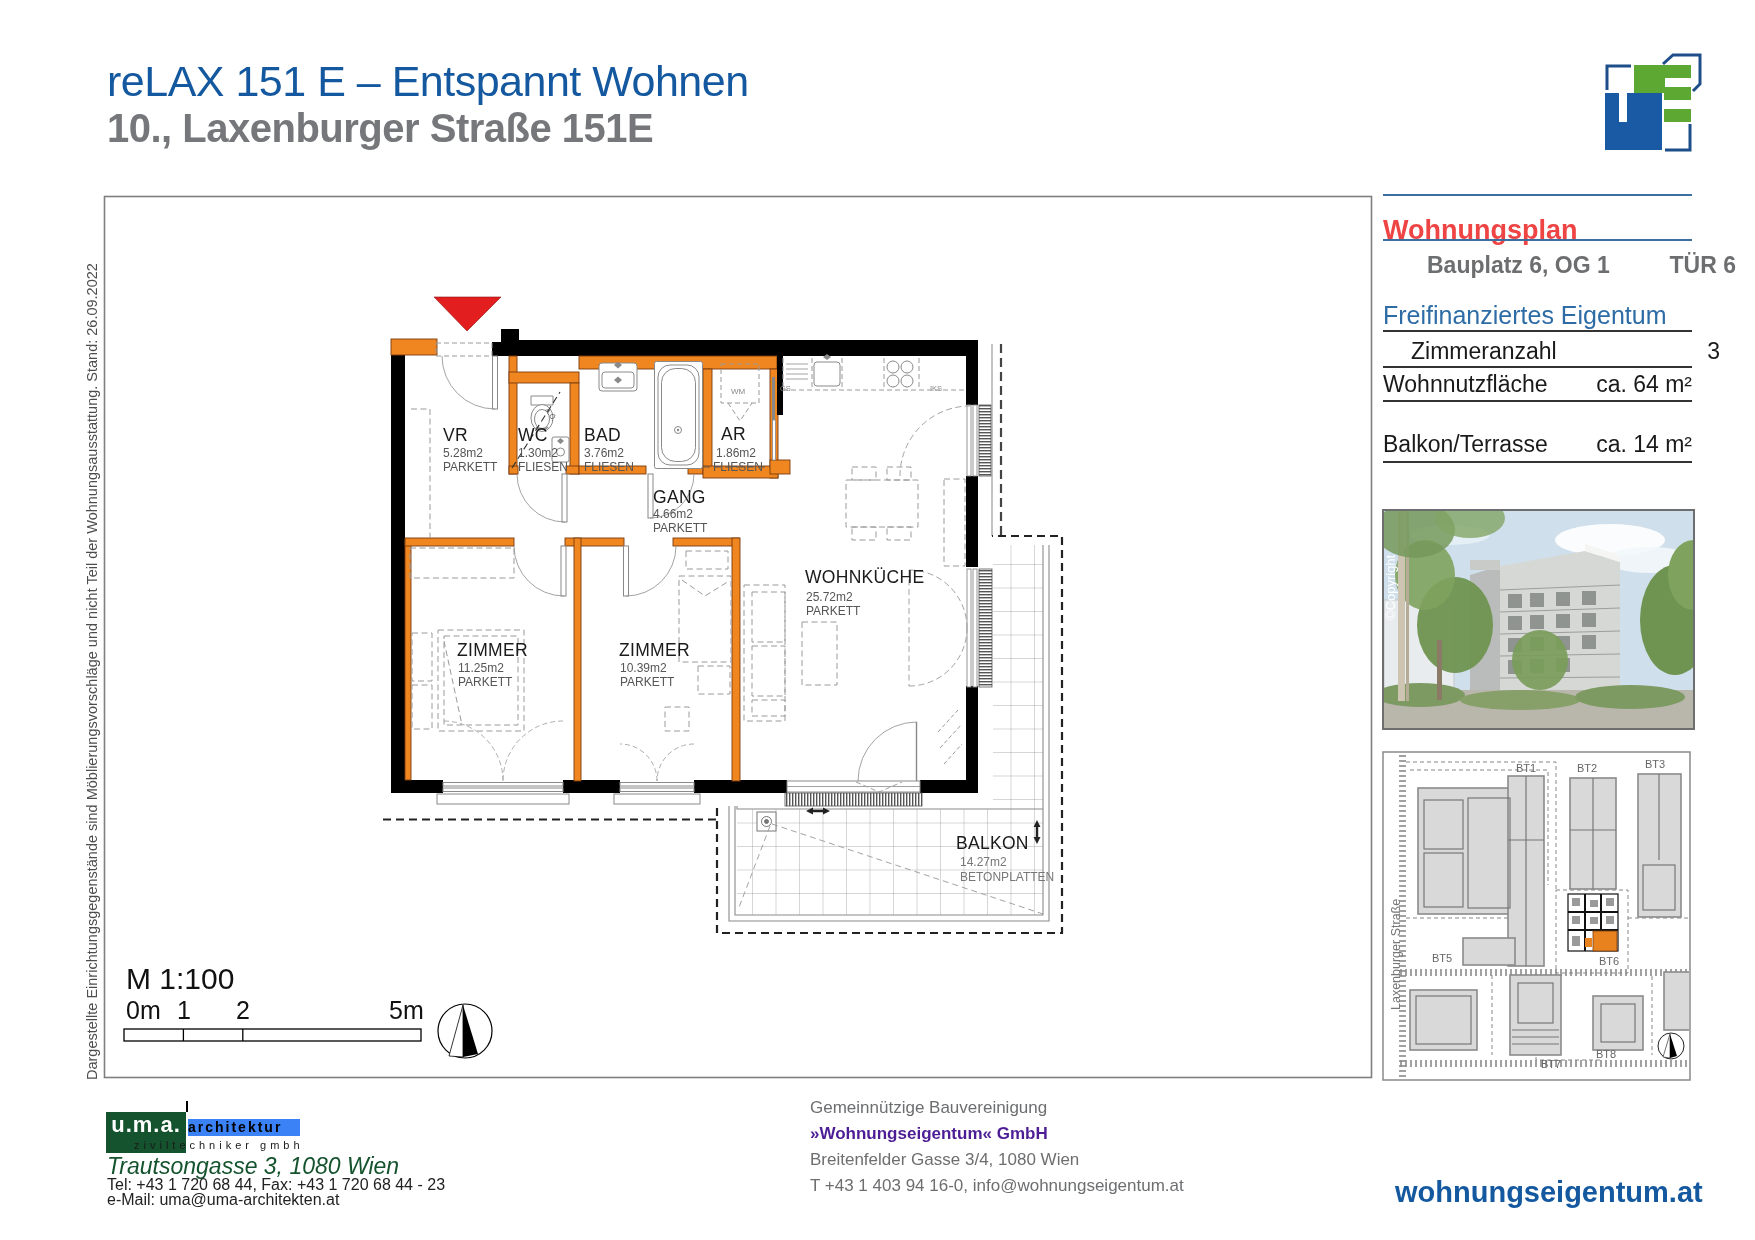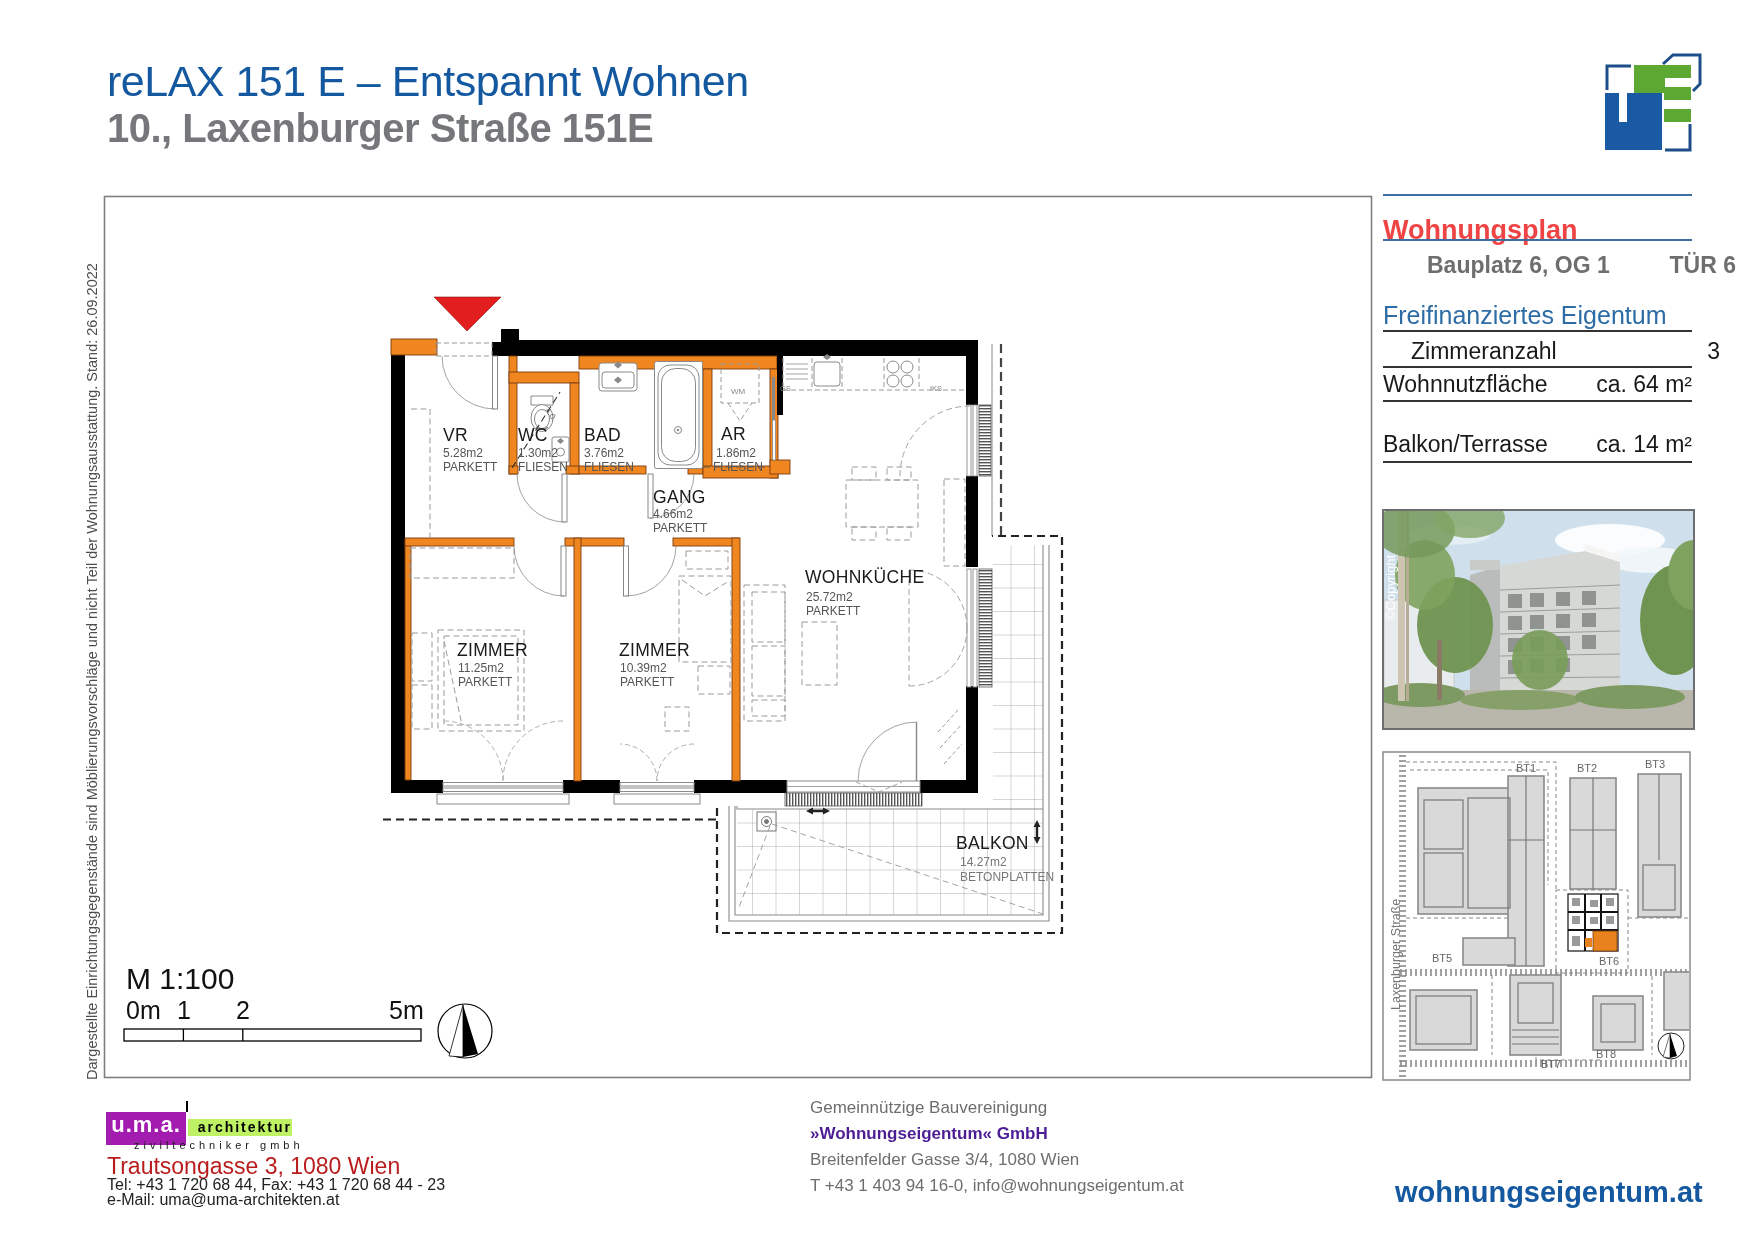--- a/index.html
+++ b/index.html
@@ -596,24 +596,24 @@
 
 <div class="abs" style="left:1383px;top:338px;width:309px;font-size:23px;color:#1a1a1a;margin-left:28px;">Zimmeranzahl<span style="float:right">3</span></div>
 <div class="abs" style="left:1383px;top:366px;width:309px;height:1.6px;background:#333;"></div>
 
 <div class="abs" style="left:1383px;top:371px;width:309px;font-size:23px;color:#1a1a1a;">Wohnnutzfläche<span style="float:right">ca. 64 m²</span></div>
 <div class="abs" style="left:1383px;top:400px;width:309px;height:1.6px;background:#333;"></div>
 
 <div class="abs" style="left:1383px;top:431px;width:309px;font-size:23px;color:#1a1a1a;">Balkon/Terrasse<span style="float:right">ca. 14 m²</span></div>
 <div class="abs" style="left:1383px;top:461px;width:309px;height:1.6px;background:#333;"></div>
 
-<div class="abs" style="left:106px;top:1112px;width:80px;height:33px;background:#a21caf;color:#fff;font-size:22px;font-weight:bold;text-align:center;line-height:25px;letter-spacing:1px;">u.m.a.</div>
+<div class="abs" style="left:106px;top:1112px;width:80px;height:41px;background:#14532d;color:#fff;font-size:22px;font-weight:bold;text-align:center;line-height:25px;letter-spacing:1px;">u.m.a.</div>
 <div class="abs" style="left:186px;top:1101px;width:1.5px;height:11px;background:#000;"></div>
-<div class="abs" style="left:188px;top:1119px;width:104px;height:17px;background:#bef264;color:#000;font-size:14px;font-weight:bold;text-align:right;line-height:17px;letter-spacing:2px;">architektur</div>
+<div class="abs" style="left:188px;top:1119px;width:112px;height:17px;background:#3b82f6;color:#000;font-size:14px;font-weight:bold;text-align:left;line-height:17px;letter-spacing:2px;">architektur</div>
 <div class="abs" style="left:134px;top:1139px;font-size:11px;color:#1a1a1a;letter-spacing:4px;">ziviltechniker gmbh</div>
 
-<div class="abs" style="left:107px;top:1153px;font-size:23px;color:#b91c1c;">Trautsongasse 3, 1080 Wien</div>
+<div class="abs" style="left:107px;top:1153px;font-size:23px;color:#14532d;font-style:italic;">Trautsongasse 3, 1080 Wien</div>
 <div class="abs" style="left:107px;top:1176px;font-size:16px;color:#222;">Tel: +43 1 720 68 44, Fax: +43 1 720 68 44 - 23</div>
 <div class="abs" style="left:107px;top:1191px;font-size:16px;color:#222;">e-Mail: uma@uma-architekten.at</div>
 
 <div class="abs" style="left:810px;top:1095px;width:550px;font-size:17px;color:#6d6e70;text-align:left;line-height:26px;white-space:nowrap;">Gemeinnützige Bauvereinigung<br><span style="font-weight:bold;color:#4c1d95;">»Wohnungseigentum« GmbH</span><br>Breitenfelder Gasse 3/4, 1080 Wien<br>T +43 1 403 94 16-0, info@wohnungseigentum.at</div>
 
 <div class="abs" style="left:1395px;top:1176px;width:300px;font-size:29px;font-weight:bold;color:#14589F;text-align:right;">wohnungseigentum.at</div>
 
 </body></html>

